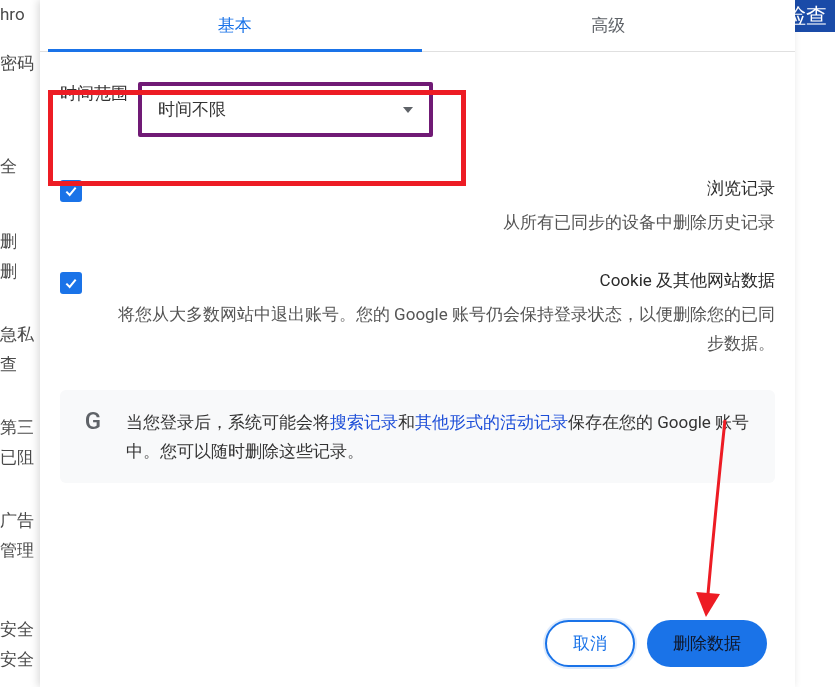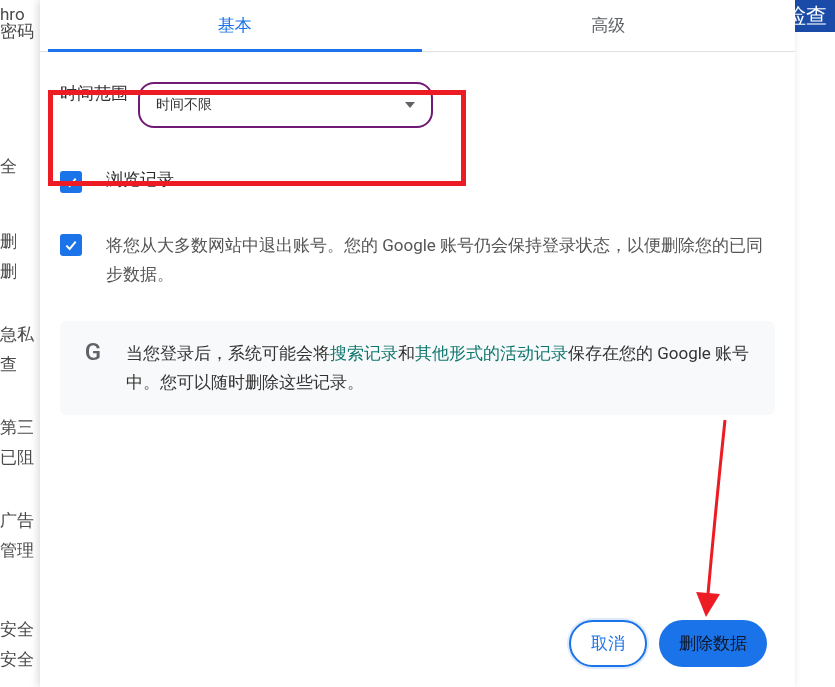--- a/index.html
+++ b/index.html
@@ -112,41 +112,42 @@
       margin-bottom: 40px;
     }
     .time-label {
       font-size: 17px;
       color: #333;
     }
     .dropdown {
       display: flex;
       align-items: center;
       justify-content: space-between;
-      border: 2px solid #701a75;
-      border-radius: 16px;
+      border: 4px solid #701a75;
+      border-radius: 2px;
       padding: 12px 16px;
       width: 295px;
       cursor: pointer;
-      font-size: 14px;
+      font-size: 17px;
       color: #333;
       background: #fff;
     }
     .dropdown-arrow {
       width: 0;
       height: 0;
       border-left: 5px solid transparent;
       border-right: 5px solid transparent;
       border-top: 6px solid #5f6368;
     }
     .check-item {
       display: flex;
       align-items: flex-start;
       gap: 24px;
       margin-bottom: 32px;
+      text-align: right;
     }
     .checkbox {
       width: 22px;
       height: 22px;
       background: #1a73e8;
       border-radius: 3px;
       display: flex;
       align-items: center;
       justify-content: center;
       flex-shrink: 0;
@@ -191,32 +192,32 @@
       text-align: center;
       line-height: 26px;
       font-weight: 500;
     }
     .info-text {
       font-size: 17px;
       color: #333;
       line-height: 1.7;
     }
     .info-text a {
-      color: #0f766e;
+      color: #1d4ed8;
       text-decoration: none;
     }
     .buttons {
       position: absolute;
       bottom: 20px;
       right: 28px;
       display: flex;
       gap: 12px;
     }
     .btn {
-      padding: 10px 20px;
+      padding: 10px 26px;
       font-size: 17px;
       border-radius: 26px;
       cursor: pointer;
       border: none;
     }
     .btn-cancel {
       background: #fff;
       color: #1a73e8;
       border: 2px solid #1a73e8;
       box-shadow: 0 0 0 2px rgba(26,115,232,0.15);
@@ -233,21 +234,21 @@
       pointer-events: none;
       z-index: 11;
     }
   </style>
 </head>
 <body>
 
 <div class="background-layer">
   <div class="bg-left">
     <span class="bg-item" style="top:4px">hro</span>
-    <span class="bg-item" style="top:20px">密码</span>
+    <span class="bg-item" style="top:52px">密码</span>
     <span class="bg-item" style="top:155px">全</span>
     <span class="bg-item" style="top:230px">删</span>
     <span class="bg-item" style="top:260px">删</span>
     <span class="bg-item" style="top:323px">急私</span>
     <span class="bg-item" style="top:353px">查</span>
     <span class="bg-item" style="top:416px">第三</span>
     <span class="bg-item" style="top:446px">已阻</span>
     <span class="bg-item" style="top:509px">广告</span>
     <span class="bg-item" style="top:539px">管理</span>
     <span class="bg-item" style="top:618px">安全</span>
@@ -273,30 +274,32 @@
     </div>
 
     <div class="check-item">
       <div class="checkbox">
         <svg viewBox="0 0 24 24">
             <polyline points="5,13 10,18 19,7"></polyline>
           </svg>
       </div>
       <div class="check-text">
         <div class="check-title">浏览记录</div>
+        <div class="check-desc">从所有已同步的设备中删除历史记录</div>
       </div>
     </div>
 
     <div class="check-item">
       <div class="checkbox">
         <svg viewBox="0 0 24 24">
             <polyline points="5,13 10,18 19,7"></polyline>
           </svg>
       </div>
       <div class="check-text">
+        <div class="check-title">Cookie 及其他网站数据</div>
         <div class="check-desc">将您从大多数网站中退出账号。您的 Google 账号仍会保持登录状态，以便删除您的已同步数据。</div>
       </div>
     </div>
 
 
     <div class="info-box">
       <div class="google-g">G</div>
       <div class="info-text">
         <span>当您登录后，系统可能会将</span><a href="#">搜索记录</a><span>和</span><a href="#">其他形式的活动记录</a><span>保存在您的 Google 账号中。您可以随时删除这些记录。</span>
       </div>

